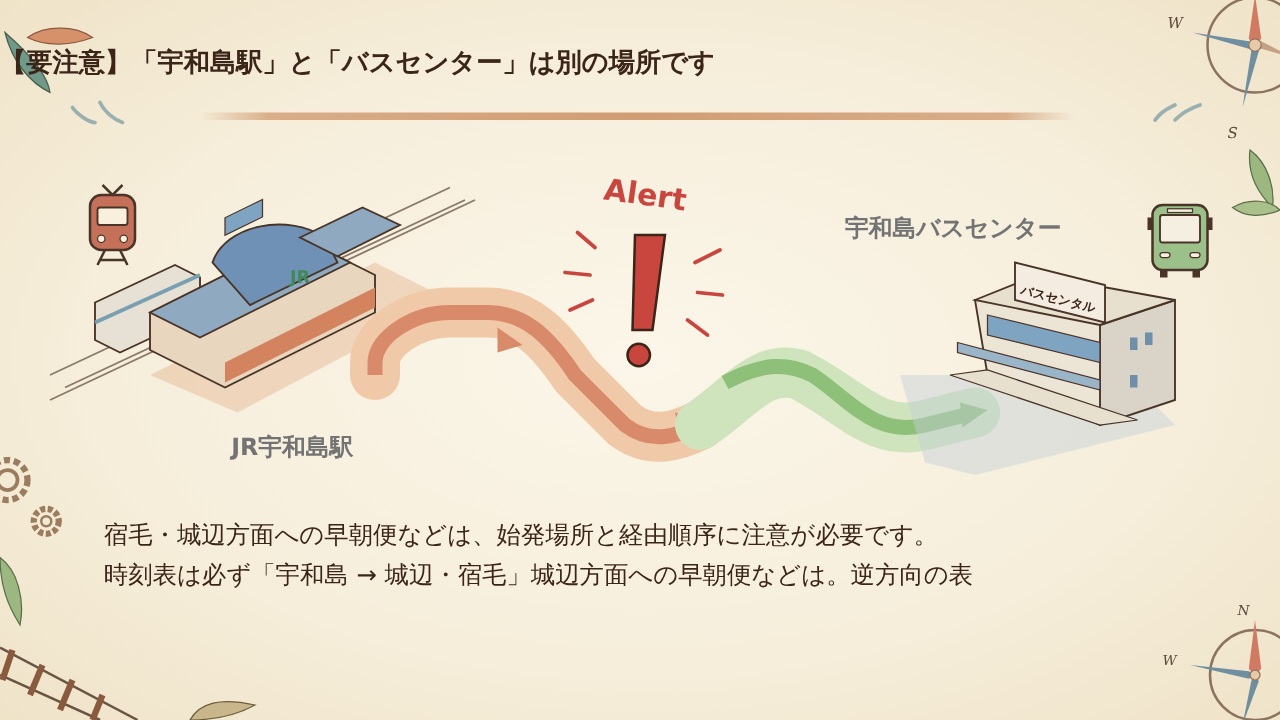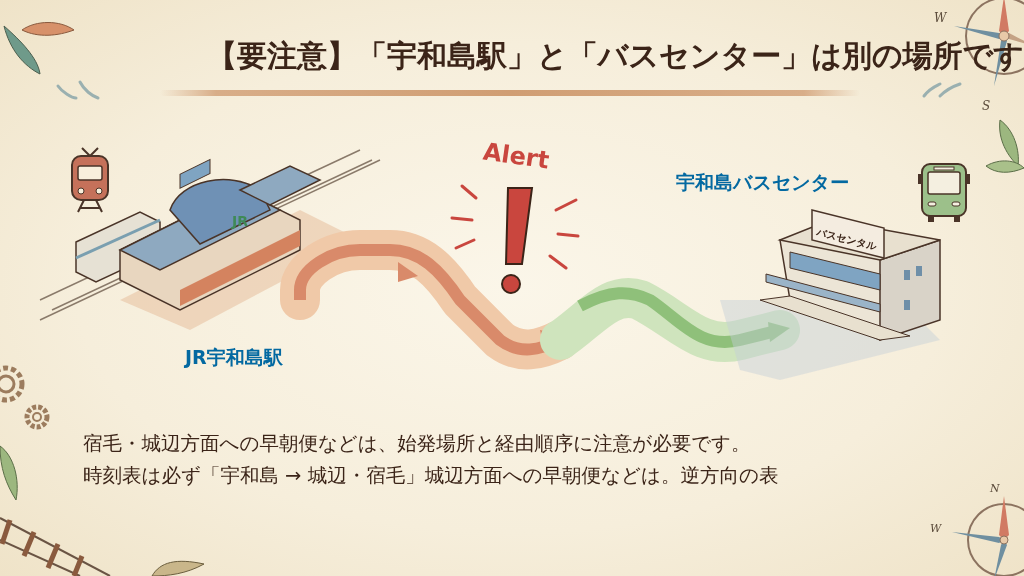--- a/index.html
+++ b/index.html
@@ -9,40 +9,40 @@
       font-family: "DejaVu Sans", "Liberation Sans", sans-serif;
       position: relative;
     }
     .canvas {
       position: absolute; inset: 0;
       background:
         radial-gradient(ellipse at 50% 50%, #fbf6e9 0%, #f6eedb 60%, #efe3c8 100%);
     }
     .title {
       position: absolute; left: 0; right: 0; top: 36px;
-      text-align: right; font-size: 30px; font-weight: bold;
+      text-align: left; font-size: 21px; font-weight: bold;
       color: #3b2418; letter-spacing: 0px;
     }
     .title-underline {
       position: absolute; left: 160px; top: 90px; width: 700px; height: 6px;
       background: linear-gradient(90deg, rgba(205,150,100,0) 0%, #d3a27a 8%, #c98f60 50%, #d3a27a 92%, rgba(205,150,100,0) 100%);
       border-radius: 3px; opacity: 0.85;
     }
     .label {
-      position: absolute; font-weight: bold; color: #0369a1;
+      position: absolute; font-weight: bold; color: #737373;
     }
     .station-label { left: 137px; top: 345px; font-size: 19px; margin-left: 48px; }
     .bus-label { left: 676px; top: 170px; font-size: 19px; }
     .alert-word {
       position: absolute; left: 483px; top: 142px; font-size: 24px;
       color: #c9463e; font-weight: bold; transform: rotate(8deg);
       font-family: "DejaVu Sans", sans-serif;
     }
     .body-text {
-      position: absolute; left: 83px; top: 428px; width: 880px;
+      position: absolute; left: 83px; top: 412px; width: 880px;
       font-size: 19.5px; line-height: 32px; color: #3b2418;
     }
     .body-text div { white-space: nowrap; }
     svg.art { position: absolute; left: 0; top: 0; }
   </style>
 </head>
 <body>
 
 <div class="canvas"></div>
 

